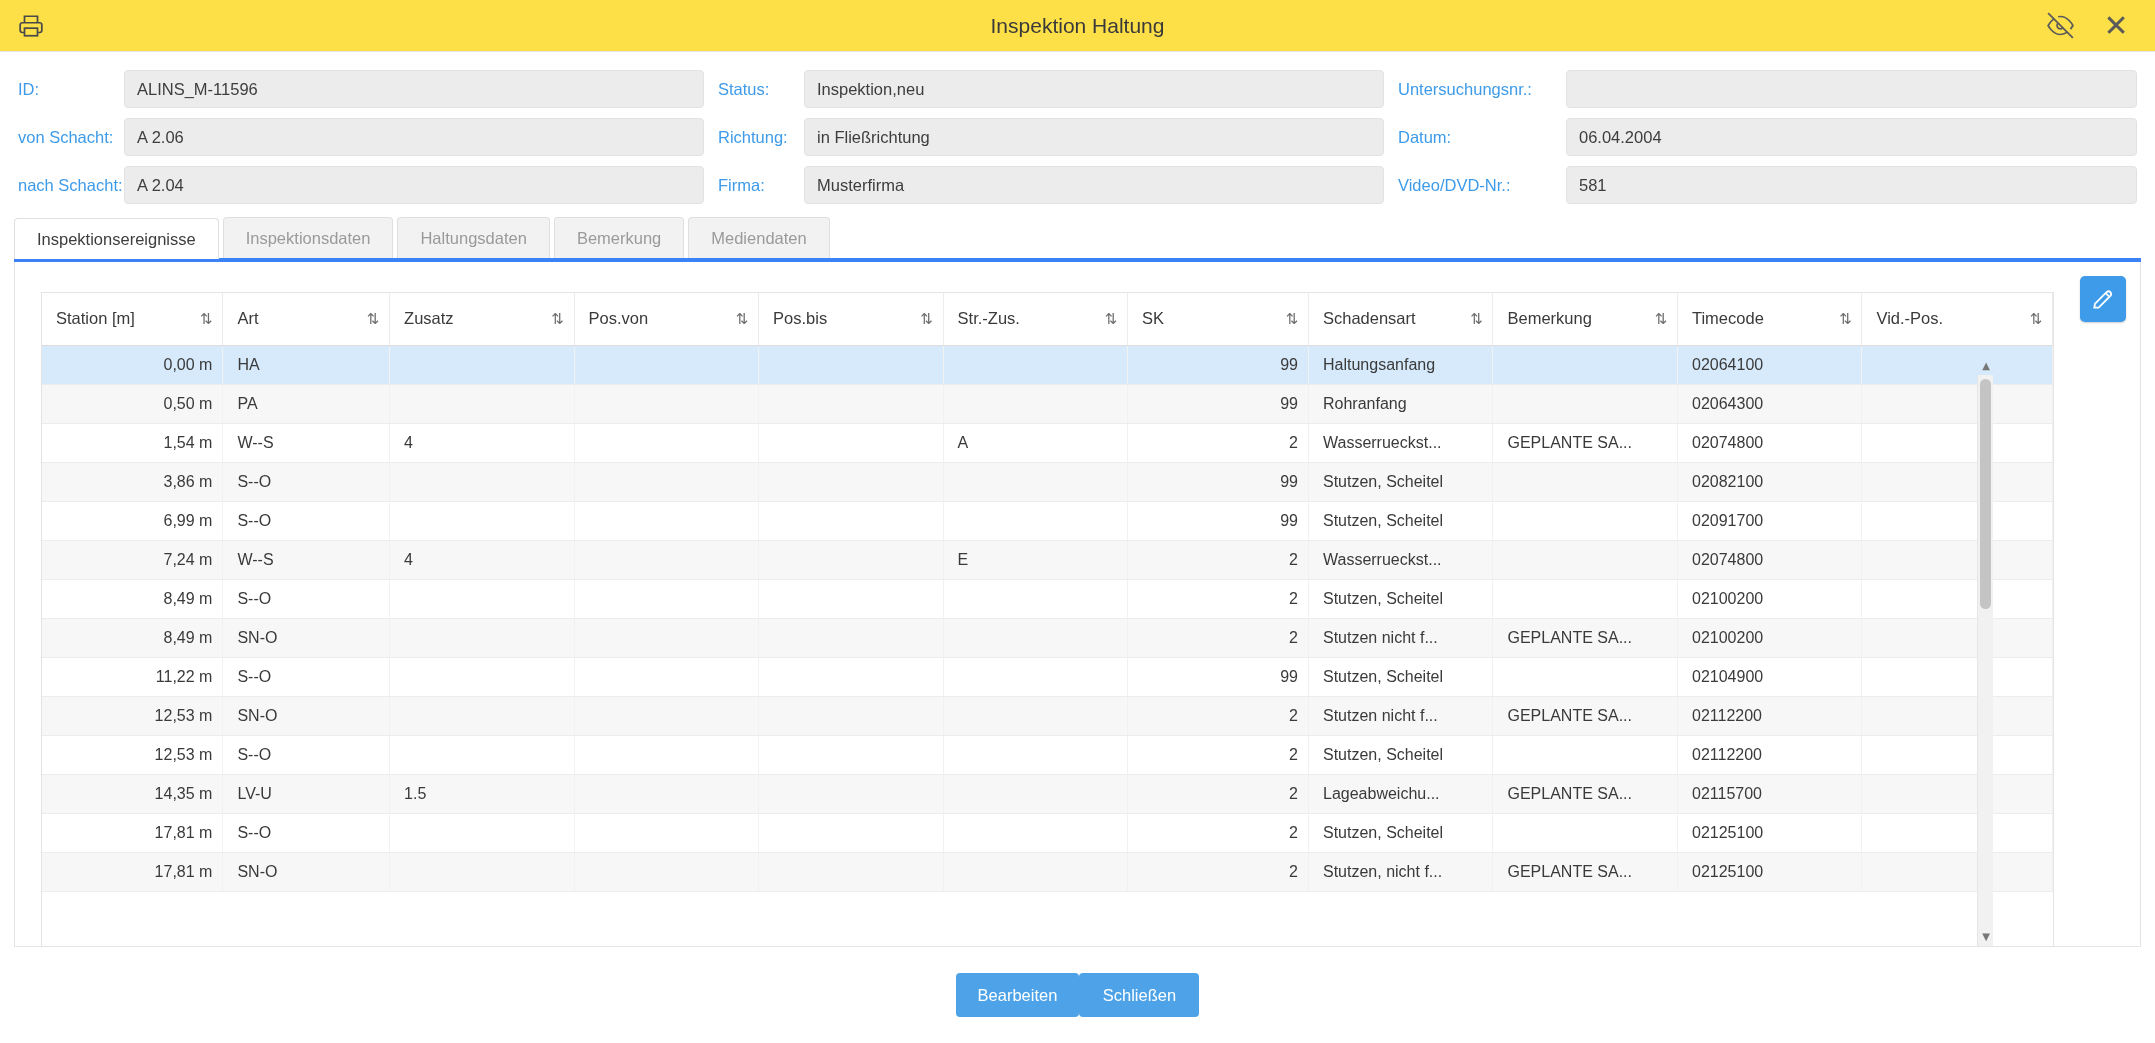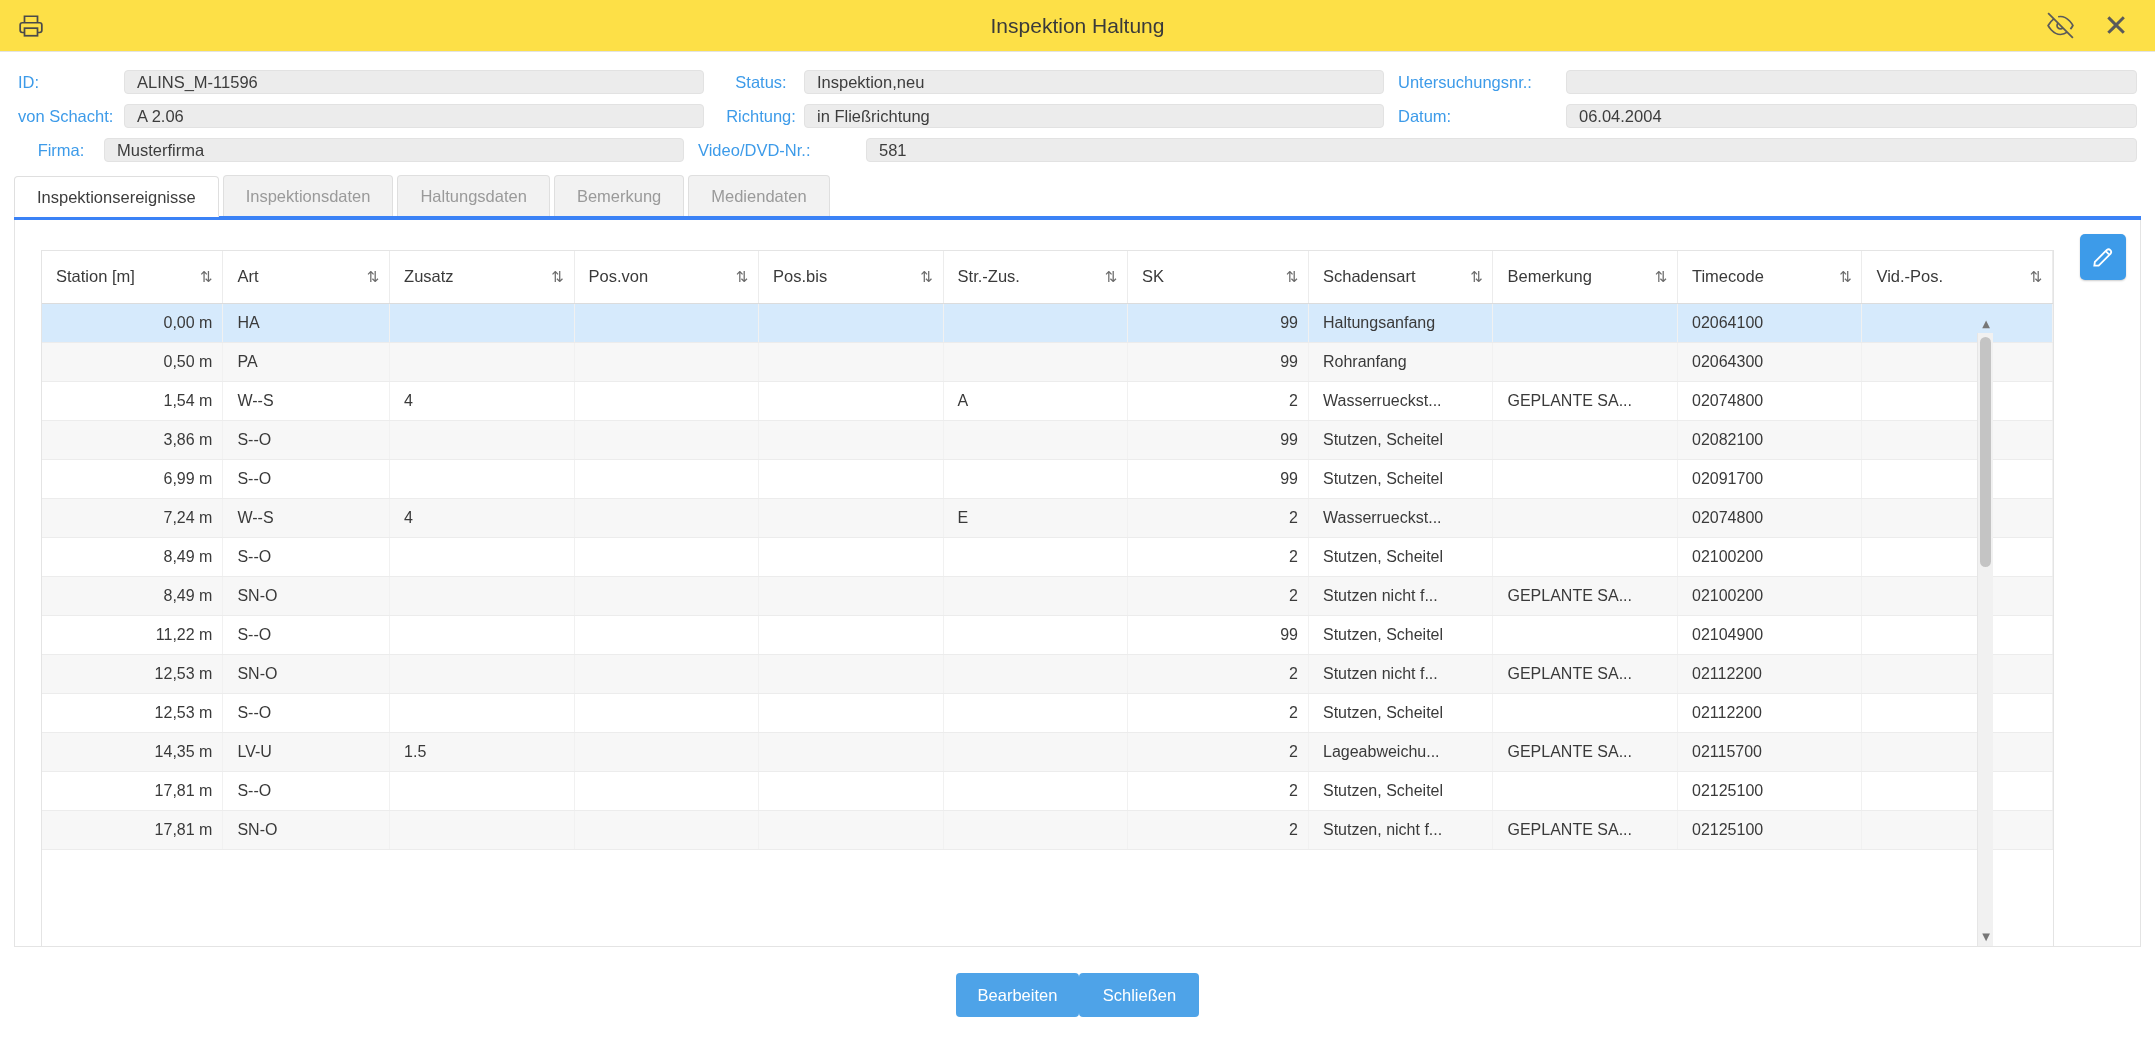--- a/index.html
+++ b/index.html
@@ -65,33 +65,33 @@
     gap: 10px;
   }
   .field-row {
     display: flex;
     align-items: center;
   }
   .fgroup {
     display: flex; align-items: center;
   }
   .fgroup.g1 { width: 700px; }
-  .fgroup.g2 { width: 680px; text-align: center; }
+  .fgroup.g2 { width: 680px; }
   .fgroup.g3 { flex: 1; }
   .flabel {
     color: #3d9be9;
     font-size: 16.5px;
     white-space: nowrap;
   }
   .g1 .flabel { width: 106px; }
   .g2 .flabel { width: 86px; }
   .g3 .flabel { width: 168px; }
   .finput {
     flex: 1;
-    height: 24px;
+    height: 38px;
     background: #ececec;
     border: 1px solid #e2e2e2;
     border-radius: 4px;
     display: flex; align-items: center;
     padding: 0 12px;
     font-size: 16.5px;
     color: #3d3d3d;
     margin-right: 14px;
     overflow: hidden;
     white-space: nowrap;
@@ -303,20 +303,24 @@
         <div class="flabel">Richtung:</div>
         <div class="finput">in Fließrichtung</div>
       </div>
       <div class="fgroup g3">
         <div class="flabel">Datum:</div>
         <div class="finput">06.04.2004</div>
       </div>
     </div>
 
     <div class="field-row">
+      <div class="fgroup g1">
+        <div class="flabel">nach Schacht:</div>
+        <div class="finput">A 2.04</div>
+      </div>
       <div class="fgroup g2">
         <div class="flabel">Firma:</div>
         <div class="finput">Musterfirma</div>
       </div>
       <div class="fgroup g3">
         <div class="flabel">Video/DVD-Nr.:</div>
         <div class="finput">581</div>
       </div>
     </div>
 

